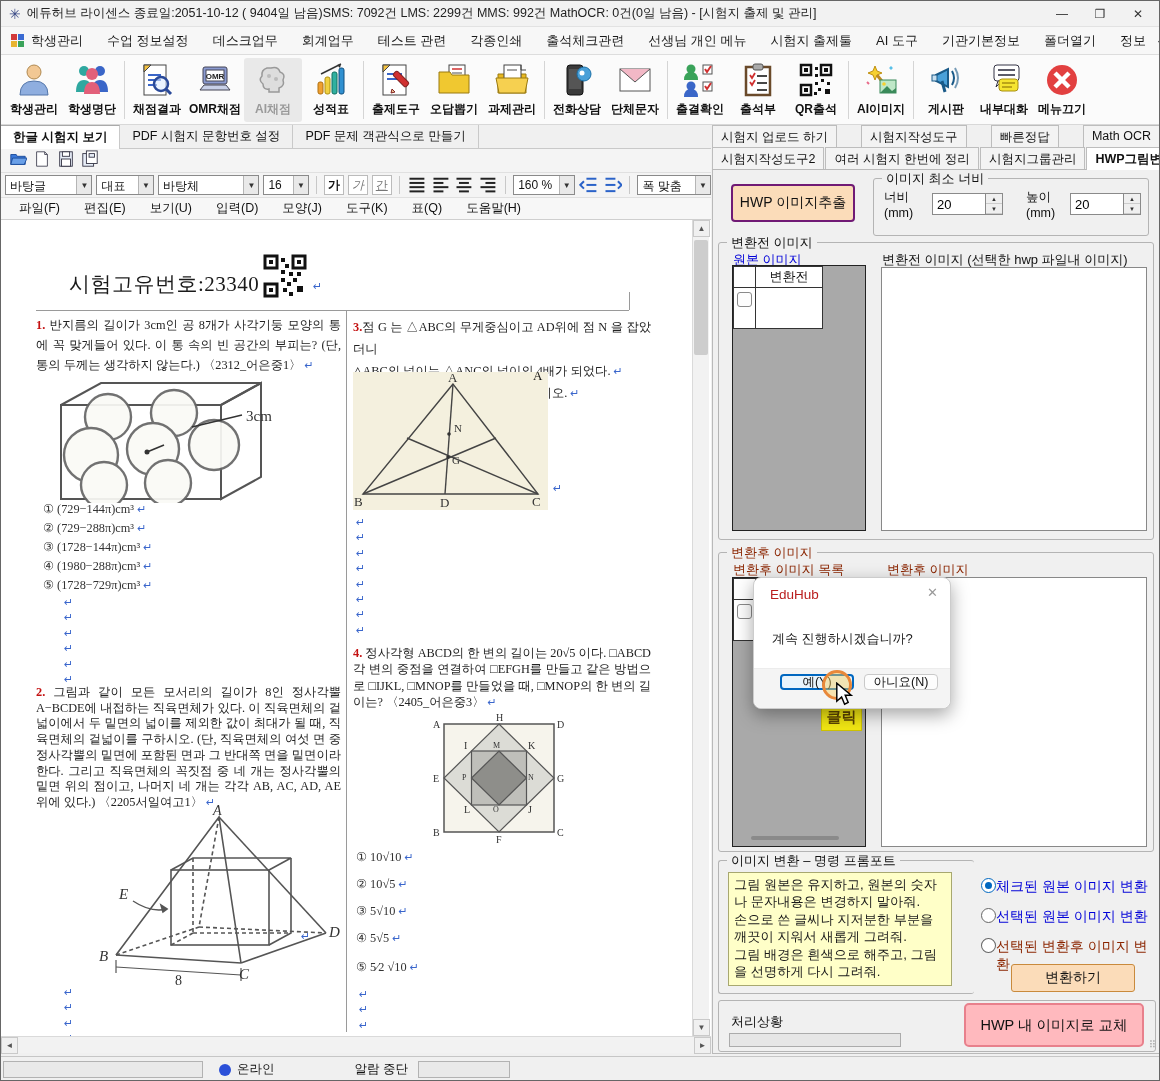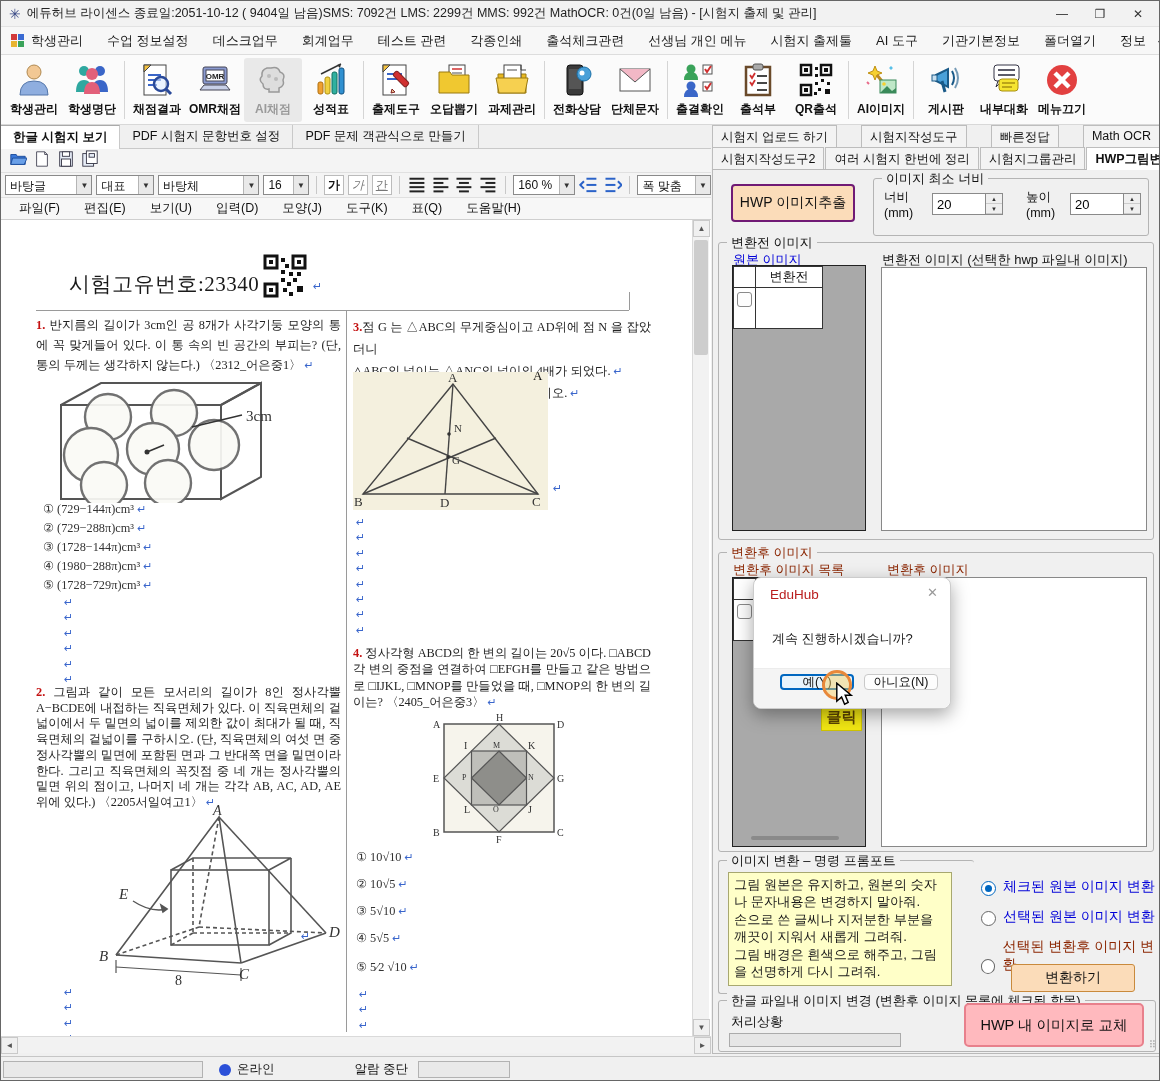--- a/index.html
+++ b/index.html
@@ -99,21 +99,21 @@
   .spin-arrows { width:17px; height:22px; border:1px solid #8A8A8A; border-left:none; display:flex;
                  flex-direction:column; }
   .spin-arrows span { flex:1; background:#EFEFEF; font-size:6px; display:flex; align-items:center;
                       justify-content:center; color:#333; border-bottom:1px solid #CCC; }
   .gray-box { background:#A9A9A9; border:1px solid #222; }
   .white-box { background:#FFF; border:1px solid #888; }
   .cell { position:absolute; background:#FFF; border:1px solid #333; }
   .chk { position:absolute; width:15px; height:15px; background:#FDFDFD; border:1px solid #8A8A8A; border-radius:3px; }
   .prompt-area { background:#FFFFC8; border:1px solid #A8A870; font-size:13.2px; line-height:1.32;
                  padding:3px 5px; white-space:pre-wrap; color:#1A1A1A; overflow:hidden; }
-  .radio-row { position:absolute; display:flex; align-items:flex-end; gap:7px; font-size:14px; }
+  .radio-row { position:absolute; display:flex; align-items:flex-start; font-size:14px; }
   .rdot { width:15px; height:15px; border:1px solid #666; border-radius:50%; background:#FFF; position:relative; }
   .rdot.sel { border:1px solid #0067C0; }
   .rdot.sel::after { content:""; position:absolute; left:3px; top:3px; width:7px; height:7px;
                      border-radius:50%; background:#0067C0; }
   .convert-btn { background:#FBDCB9; border:1px solid #C98A3C; border-radius:3px; font-size:14px; }
   .pink-btn { background:#FFB9BE; border:2px solid #E8808C; border-radius:5px; font-size:14.5px; }
   .progress { background:#E6E6E6; border:1px solid #ABABAB; }
 
   
   .dialog { position:absolute; left:752px; top:576px; width:198px; height:132px; background:#FFF;
@@ -798,21 +798,20 @@
       <span class="rdot"></span>
       <span class="blue-label">선택된 원본 이미지 변환</span>
     </div>
     <div class="radio-row" style="left:268px;top:768px">
       <span class="rdot"></span>
       <span class="red-label">선택된 변환후 이미지 변환</span>
     </div>
     <div class="convert-btn abs" style="left:298px;top:794px;width:124px;height:28px;display:flex;align-items:center;justify-content:center">변환하기</div>
 
     <div class="groupbox" style="left:5px;top:830px;width:438px;height:52px">
-      <span class="glabel">한글 파일내 이미지 변경 (변환후 이미지 목록에 체크된 항목)</span>
       <span class="abs" style="left:12px;top:12px">처리상황</span>
       <div class="abs progress" style="left:10px;top:32px;width:172px;height:14px"></div>
       <div class="pink-btn abs" style="left:245px;top:2px;width:180px;height:44px;display:flex;align-items:center;justify-content:center">HWP 내 이미지로 교체</div>
     </div>
     <span class="grip">⠿</span>
   </div>
 
   <div class="dialog">
     <span class="dlg-title">EduHub</span>
     <span class="dlg-close">✕</span>

